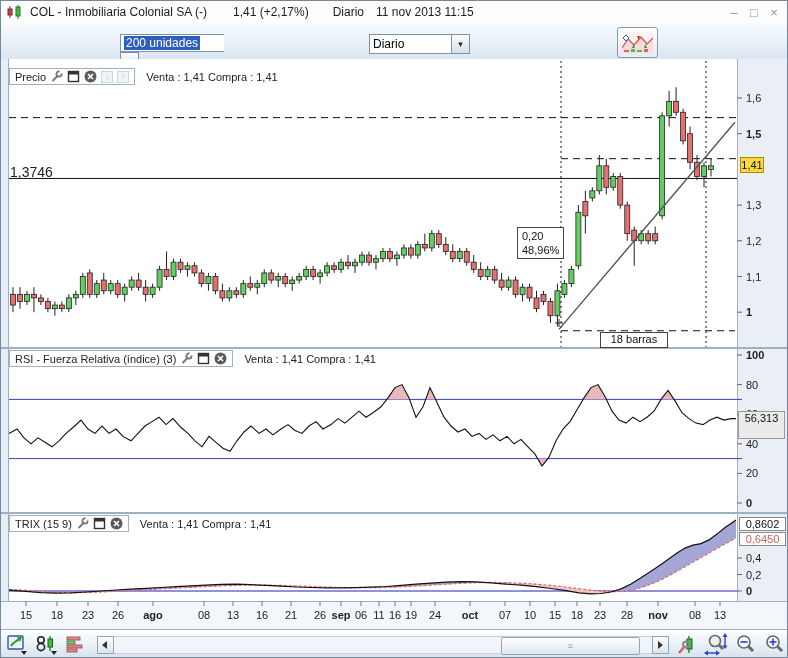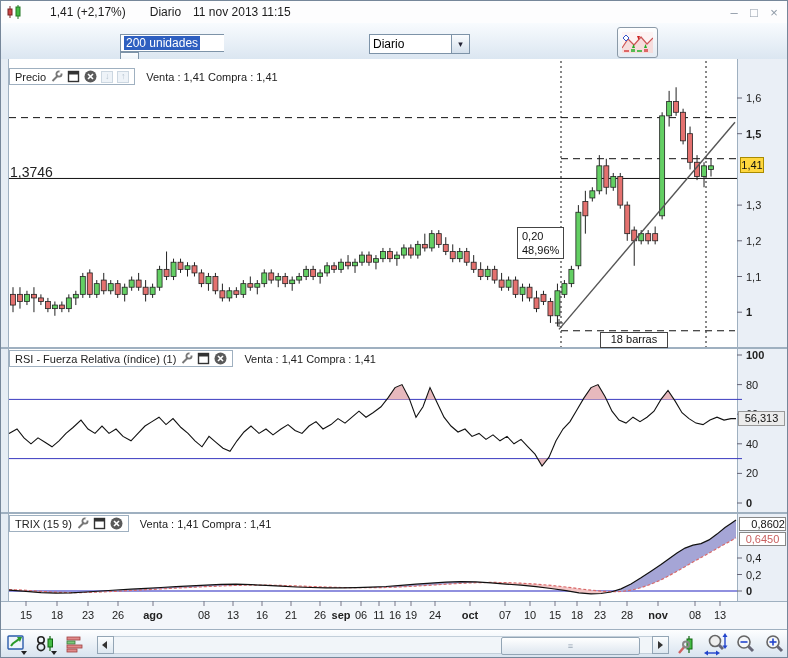--- a/index.html
+++ b/index.html
@@ -32,22 +32,22 @@
   .hdr-quote{margin-left:7px;display:flex;align-items:center;padding:0 4px;background:#fff;}
   .hicon{display:flex;align-items:center;justify-content:center;width:13px;height:13px;}
   .hicon.dis{background:#eef3f8;border:1px solid #ccd7e1;color:#b7c4d0;font-size:9px;line-height:11px;width:12px;height:12px;box-sizing:border-box;text-align:center;}
   .level-label{position:absolute;left:9px;top:105px;font-size:14px;color:#222;z-index:4;}
   .footer-note{position:absolute;left:10px;top:259px;font-size:11px;color:#333;z-index:4;white-space:nowrap;}
   .footer-note .it{font-style:italic;margin-left:4px;}
   .measure-box{position:absolute;left:516px;top:168px;background:#fff;border:1px solid #444;padding:1px 4px;font-size:11px;line-height:14px;color:#111;z-index:4;}
   .bars-box{position:absolute;left:599px;top:273px;width:66px;height:14px;background:#fff;border:1px solid #444;font-size:11px;text-align:center;overflow:hidden;color:#111;z-index:4;}
   .badge{position:absolute;font-size:11px;text-align:center;z-index:6;box-sizing:border-box;}
   .badge.yellow{left:739px;top:98px;width:24px;height:16px;line-height:14px;background:#ffd73e;border:1px solid #a98b00;color:#111;}
-  .badge.gray{left:737px;top:352px;width:47px;height:15px;line-height:13px;background:#ebebeb;border:1px solid #999;color:#111;}
-  .badge.white1{left:738px;top:458px;width:47px;height:14px;line-height:12px;background:#fff;border:1px solid #888;color:#111;text-align:right;}
+  .badge.gray{left:737px;top:352px;width:47px;height:28px;line-height:13px;background:#ebebeb;border:1px solid #999;color:#111;}
+  .badge.white1{left:738px;top:458px;width:47px;height:14px;line-height:12px;background:#fff;border:1px solid #888;color:#111;}
   .badge.white2{left:738px;top:473px;width:47px;height:14px;line-height:12px;background:#fff;border:1px solid #888;color:#c96060;}
   
   .bottombar{position:absolute;left:0;top:628px;width:100%;height:30px;background:linear-gradient(#fdfeff,#d6e2ee);border-top:1px solid #9fb0c0;display:flex;align-items:center;box-sizing:border-box;}
   .bicon{width:26px;height:22px;display:flex;align-items:center;justify-content:center;margin-left:4px;position:relative;}
   .scrollbar{position:relative;margin-left:8px;display:flex;align-items:center;height:18px;}
   .sb-btn{width:17px;height:18px;border:1px solid #93a5b5;background:linear-gradient(#fbfdfe,#dde7f0);display:flex;align-items:center;justify-content:center;box-sizing:border-box;}
   .sb-track{position:relative;width:538px;height:18px;background:#f1f5f9;border-top:1px solid #c3cfda;border-bottom:1px solid #c3cfda;box-sizing:border-box;}
   .sb-thumb{position:absolute;left:387px;top:0;width:137px;height:16px;background:linear-gradient(#ffffff,#dde6ef);border:1px solid #93a5b5;border-radius:2px;display:flex;align-items:center;justify-content:center;color:#9aa8b6;font-size:9px;}
   .zbtn{width:24px;height:24px;display:flex;align-items:center;justify-content:center;margin-left:6px;}
 </style>
@@ -58,20 +58,21 @@
 
   <div class="titlebar">
     <span class="tb-icon">
       <svg width="18" height="16">
         <line x1="4" y1="2" x2="4" y2="14" stroke="#772222" stroke-width="1"></line>
         <rect x="2" y="5" width="4" height="6" fill="#cc4444" stroke="#772222" stroke-width="1"></rect>
         <line x1="12" y1="1" x2="12" y2="15" stroke="#227722" stroke-width="1"></line>
         <rect x="10" y="3" width="4" height="9" fill="#44bb44" stroke="#227722" stroke-width="1"></rect>
       </svg>
     </span>
+    <span class="tb-title">COL - Inmobiliaria Colonial SA (-)</span>
     <span class="tb-price">1,41 (+2,17%)</span>
     <span class="tb-period">Diario</span>
     <span class="tb-date">11 nov 2013 11:15</span>
     <span class="win-controls">
       <span>–</span>
       <span>□</span>
       <span>×</span>
     </span>
   </div>
 
@@ -456,21 +457,21 @@
             </svg>
         </span>
         <span class="hicon dis">↓</span>
         <span class="hicon dis">↑</span>
       </div>
       <div class="hdr-quote">Venta : 1,41 Compra : 1,41</div>
     </div>
 
     <div class="panel-header" style="top:291px">
       <div class="hdr-main">
-        <span>RSI - Fuerza Relativa (índice) (1)</span>
+        <span>RSI - Fuerza Relativa (índice) (3)</span>
         <span class="hicon">
           <svg width="13" height="13">
               <line x1="2.5" y1="11" x2="8" y2="5.5" stroke="#777" stroke-width="2"></line>
               <circle cx="9" cy="4" r="2.6" fill="none" stroke="#777" stroke-width="1.8"></circle>
               <rect x="9.5" y="0.5" width="4" height="3" fill="#fff"></rect>
             </svg>
         </span>
         <span class="hicon">
           <svg width="13" height="13">
               <rect x="1.5" y="1.5" width="10" height="10" fill="#fff" stroke="#333" stroke-width="1.4"></rect>

